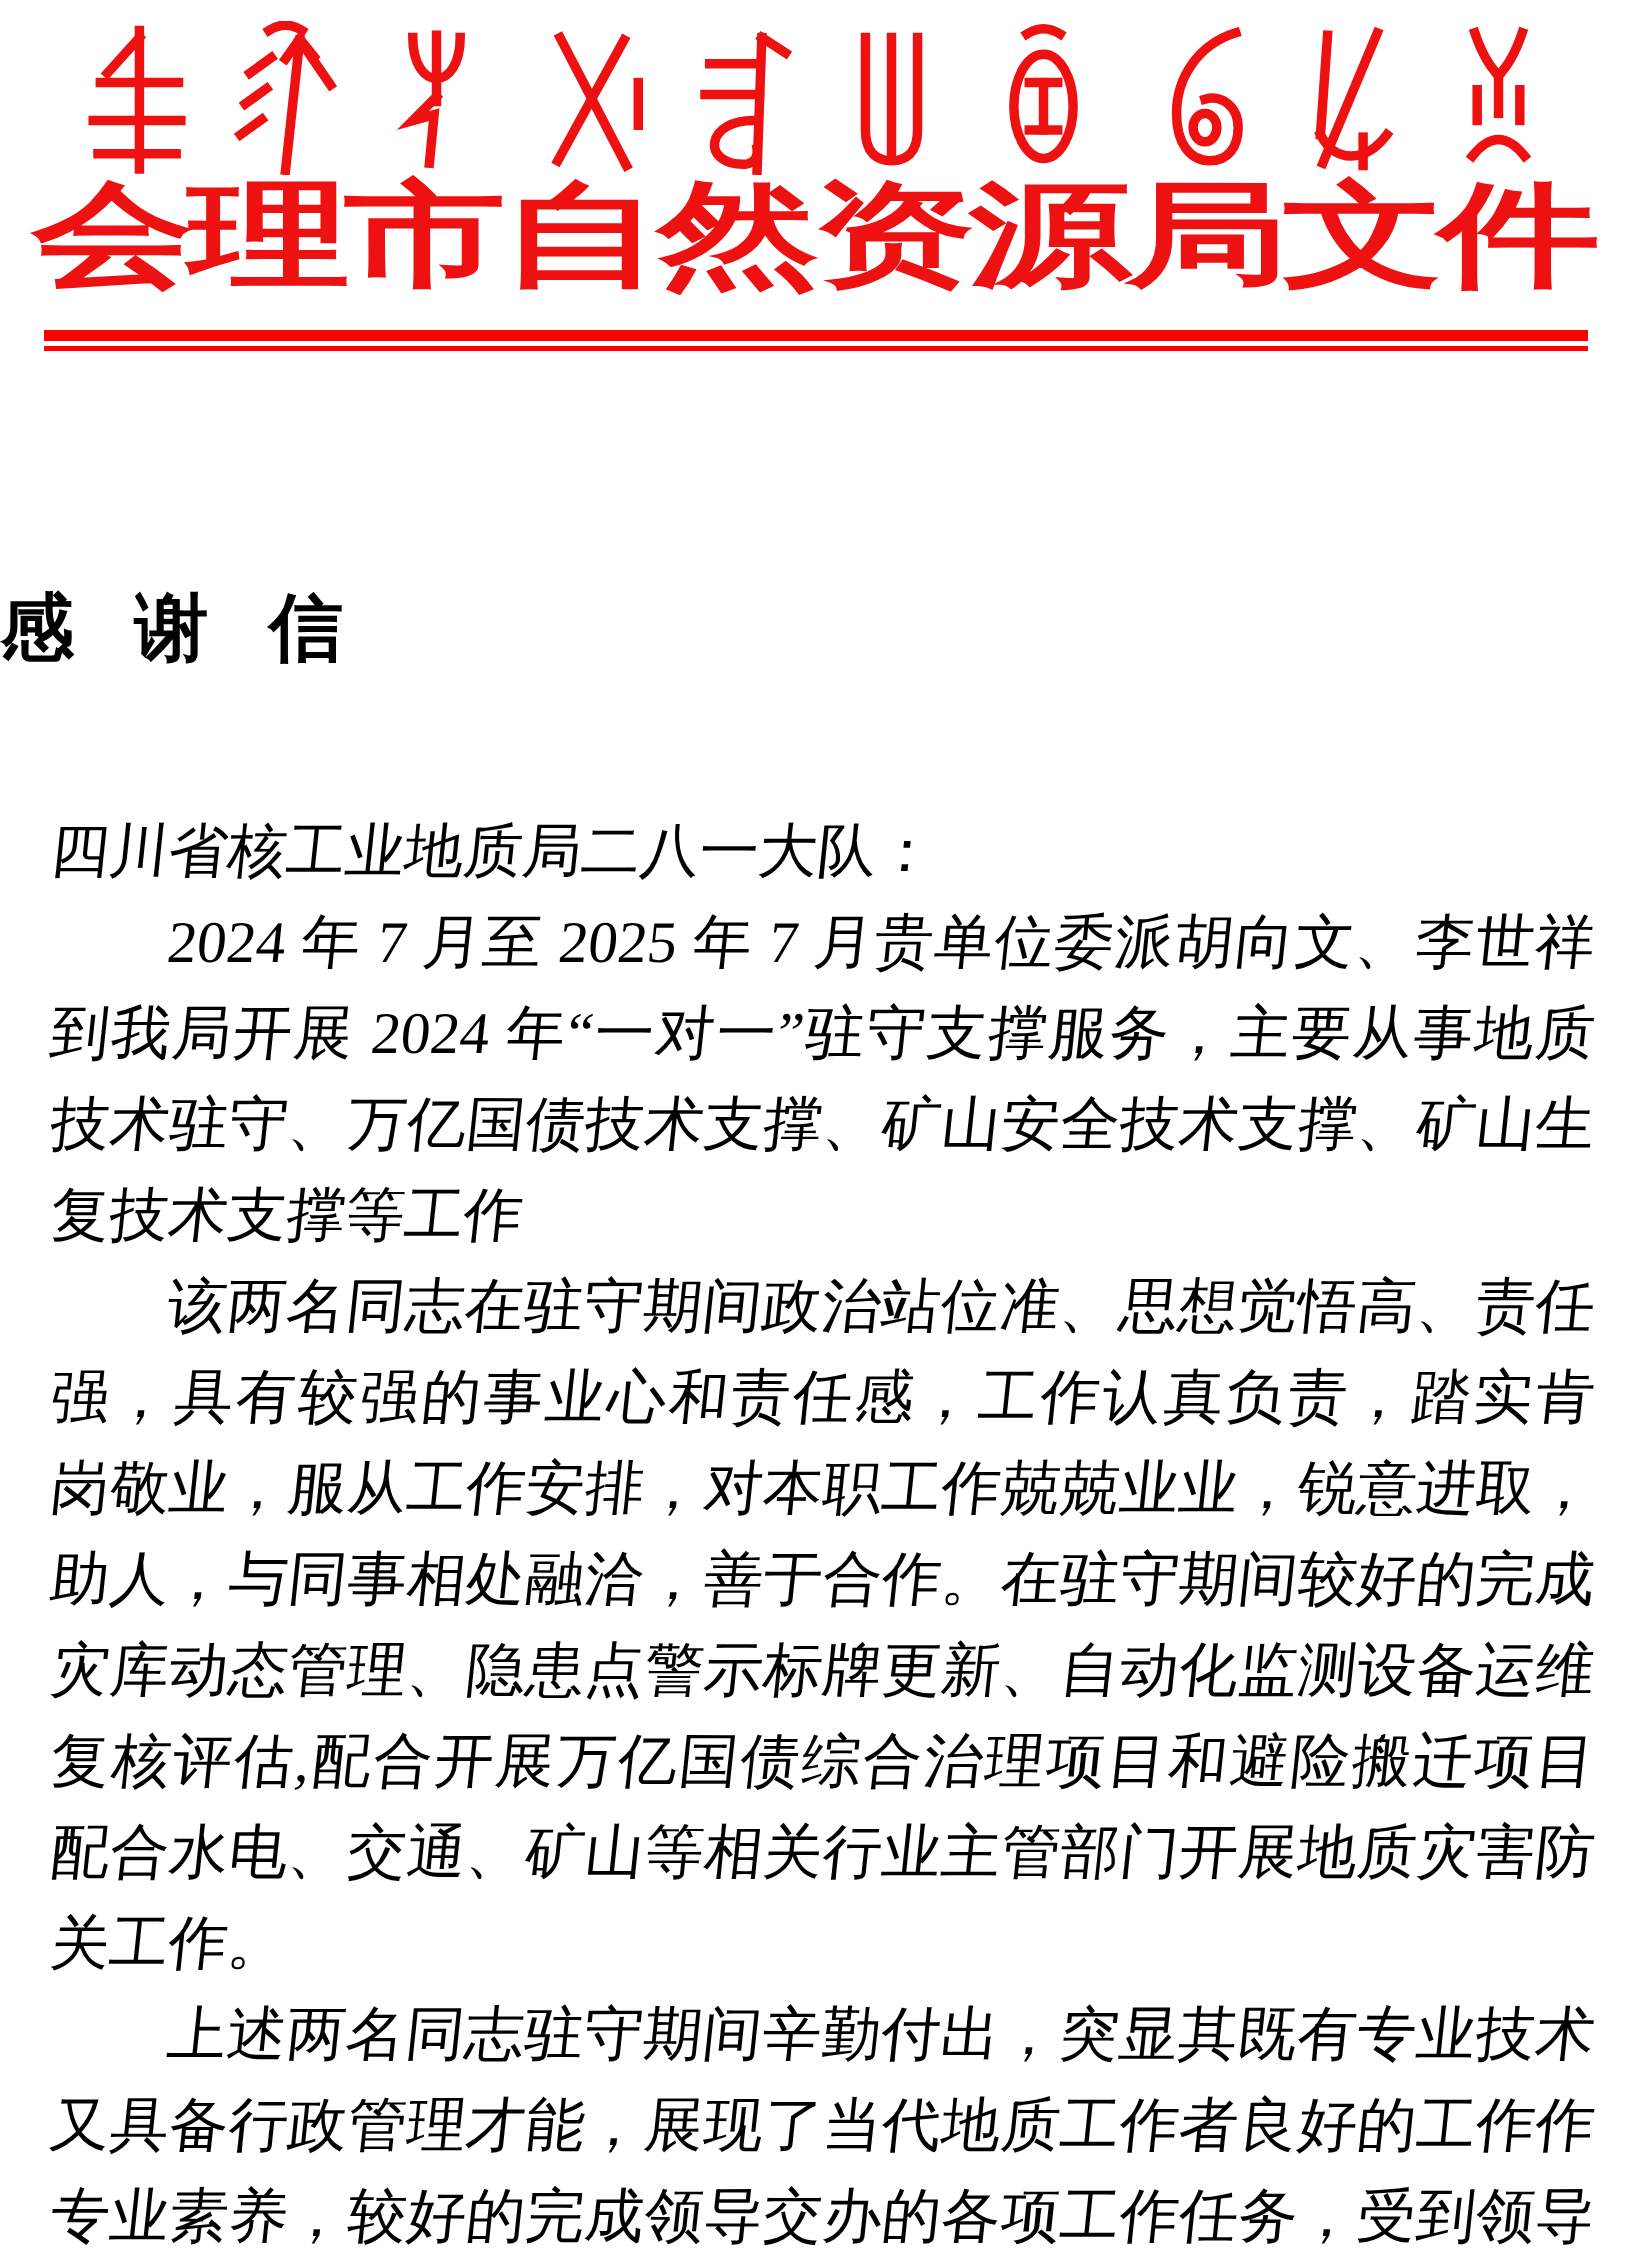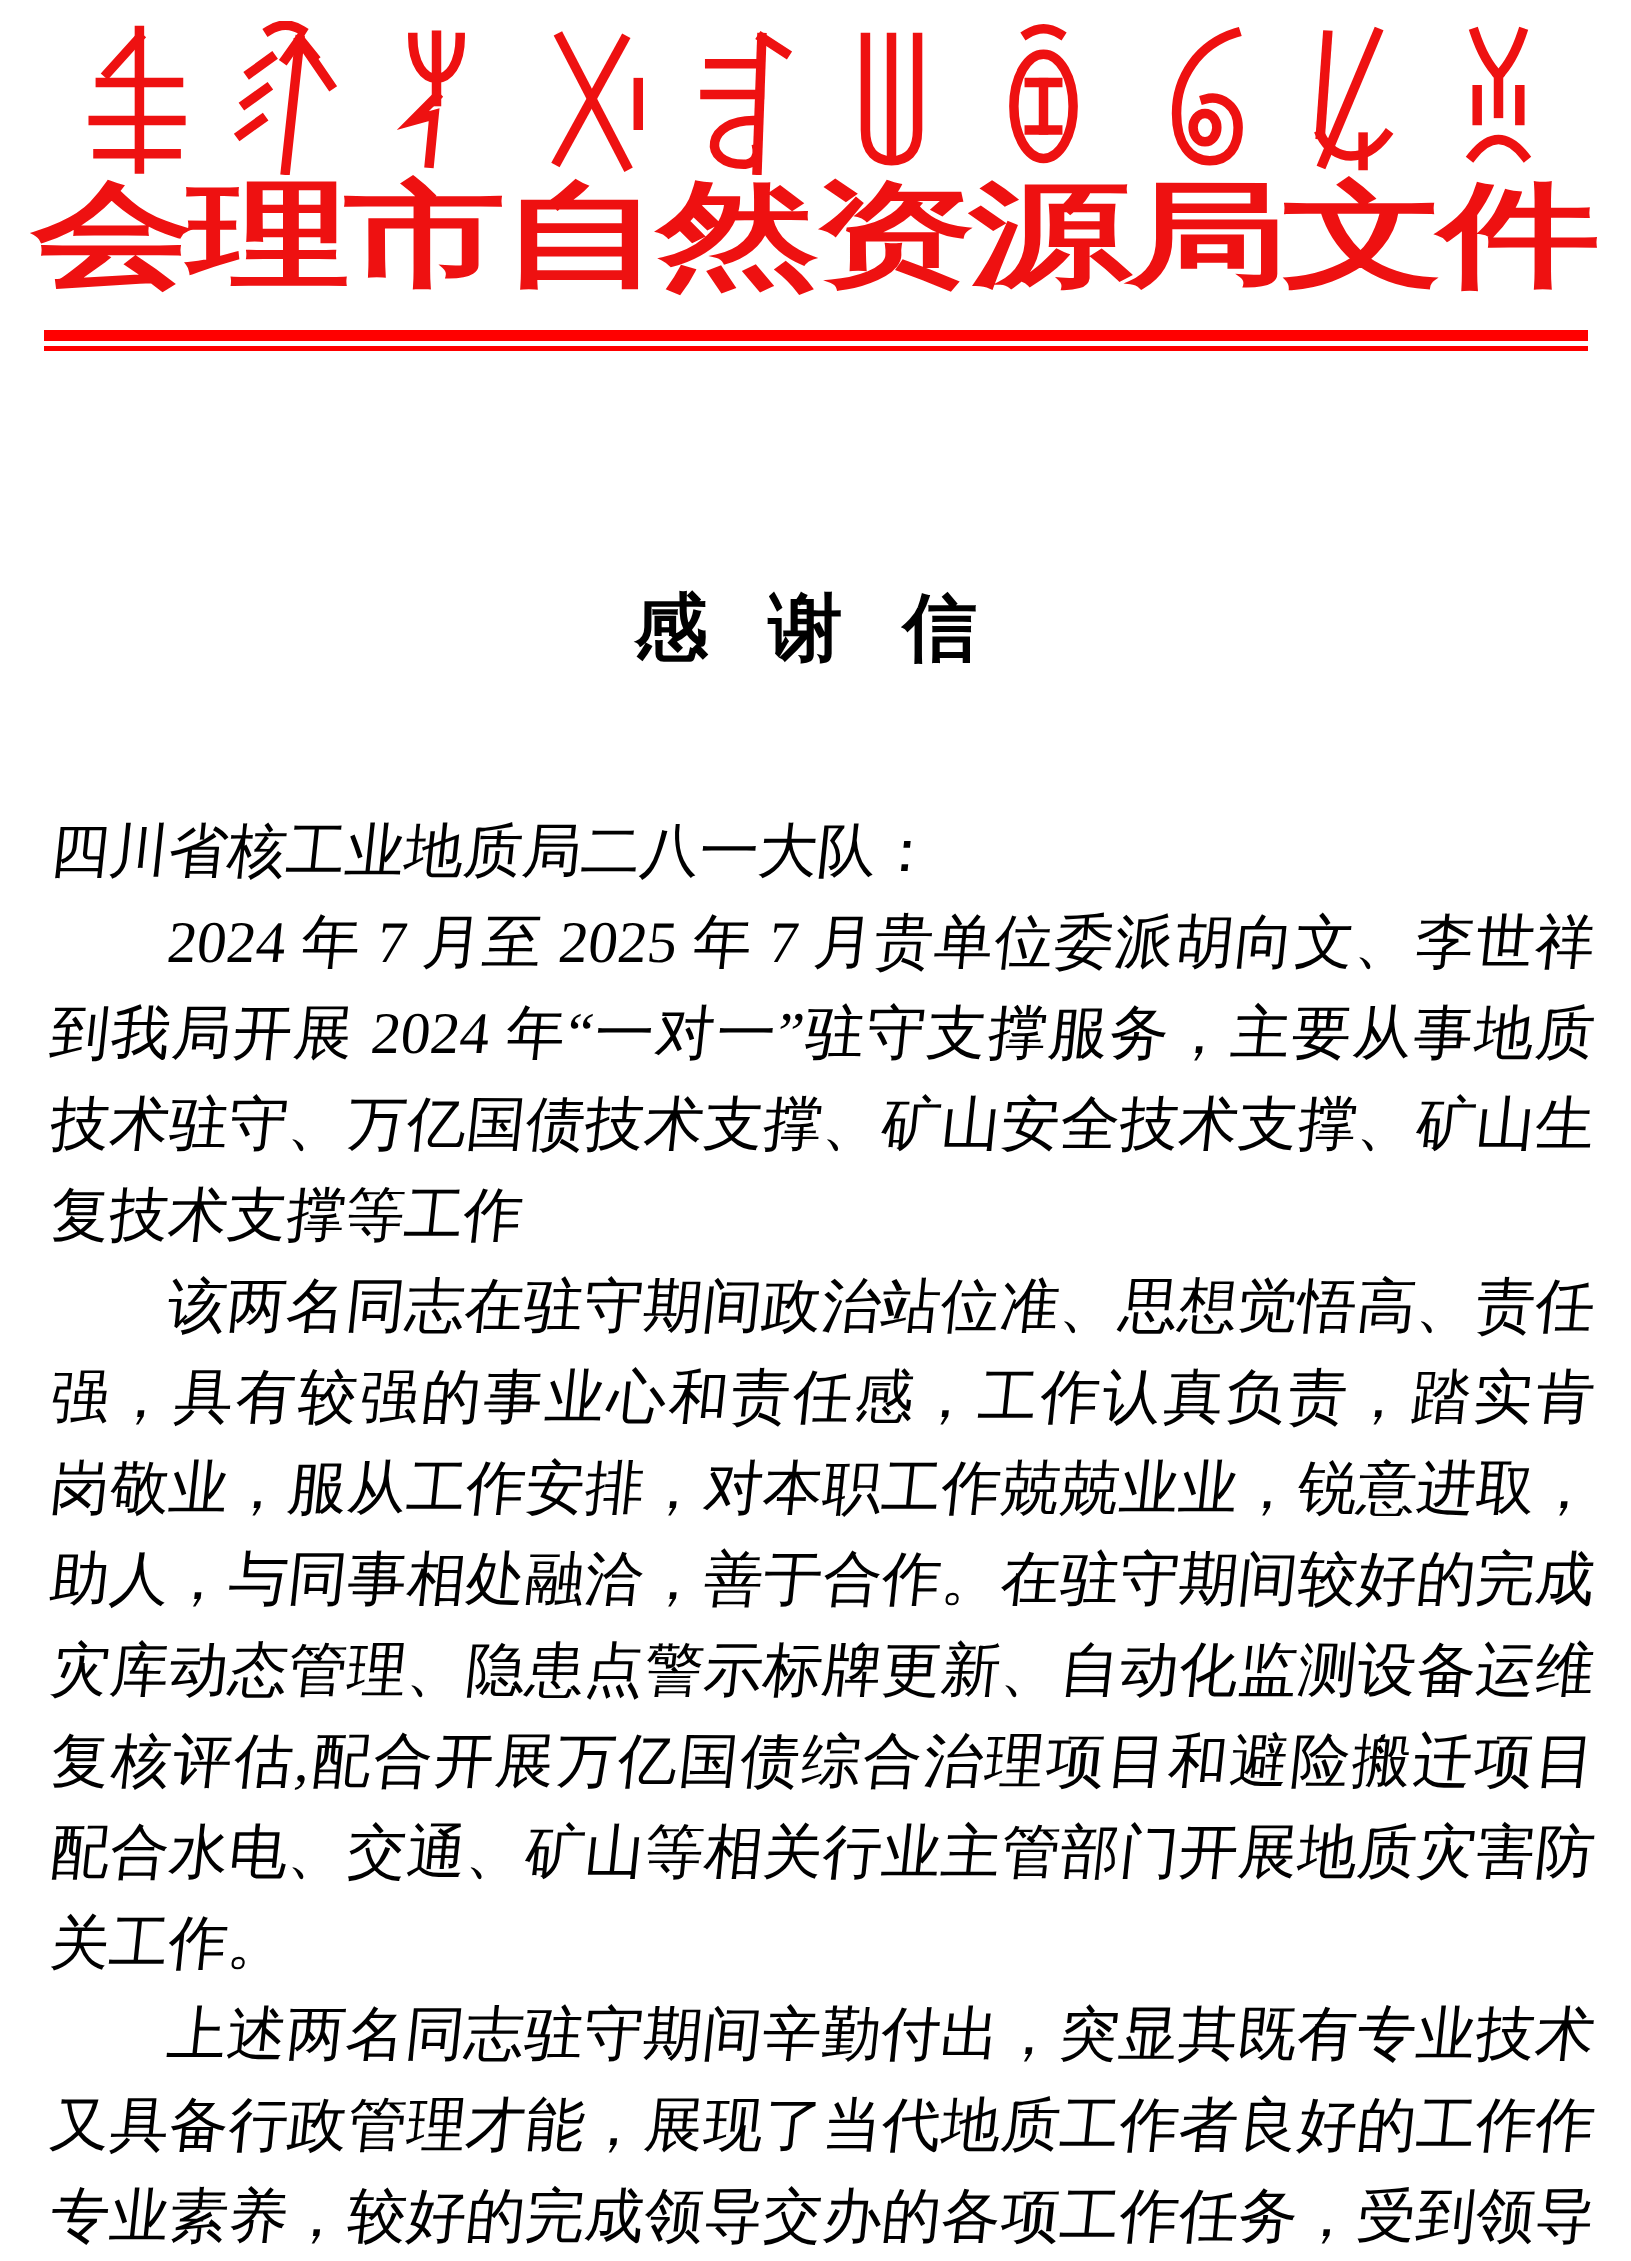--- a/index.html
+++ b/index.html
@@ -26,21 +26,21 @@
   .banner span {
     font-size:114px; font-weight:bold; line-height:153px;
     display:inline-block; transform:scaleX(1.42);
   }
   .rule { position:absolute; left:44px; right:44px; background:var(--rule-red,#ff0000); }
   .rule-thick { top:330px; height:10.5px; }
   .rule-thin  { top:346px; height:4.8px; }
   
   .title {
     position:absolute; top:579px; left:0; right:0; height:96px;
-    text-align:center; font-size:74px; font-weight:bold;
+    text-align:left; font-size:74px; font-weight:bold;
     letter-spacing:21px; color:var(--text-color,#000);
   }
   .bodytext {
     position:absolute; top:806px; left:46px; right:42px;
     color:var(--text-color,#000);
   }
   .line {
     height:91px; line-height:91px; font-size:59px;
     overflow:hidden; white-space:normal;
     transform:skewX(-6deg); transform-origin:0 100%;

